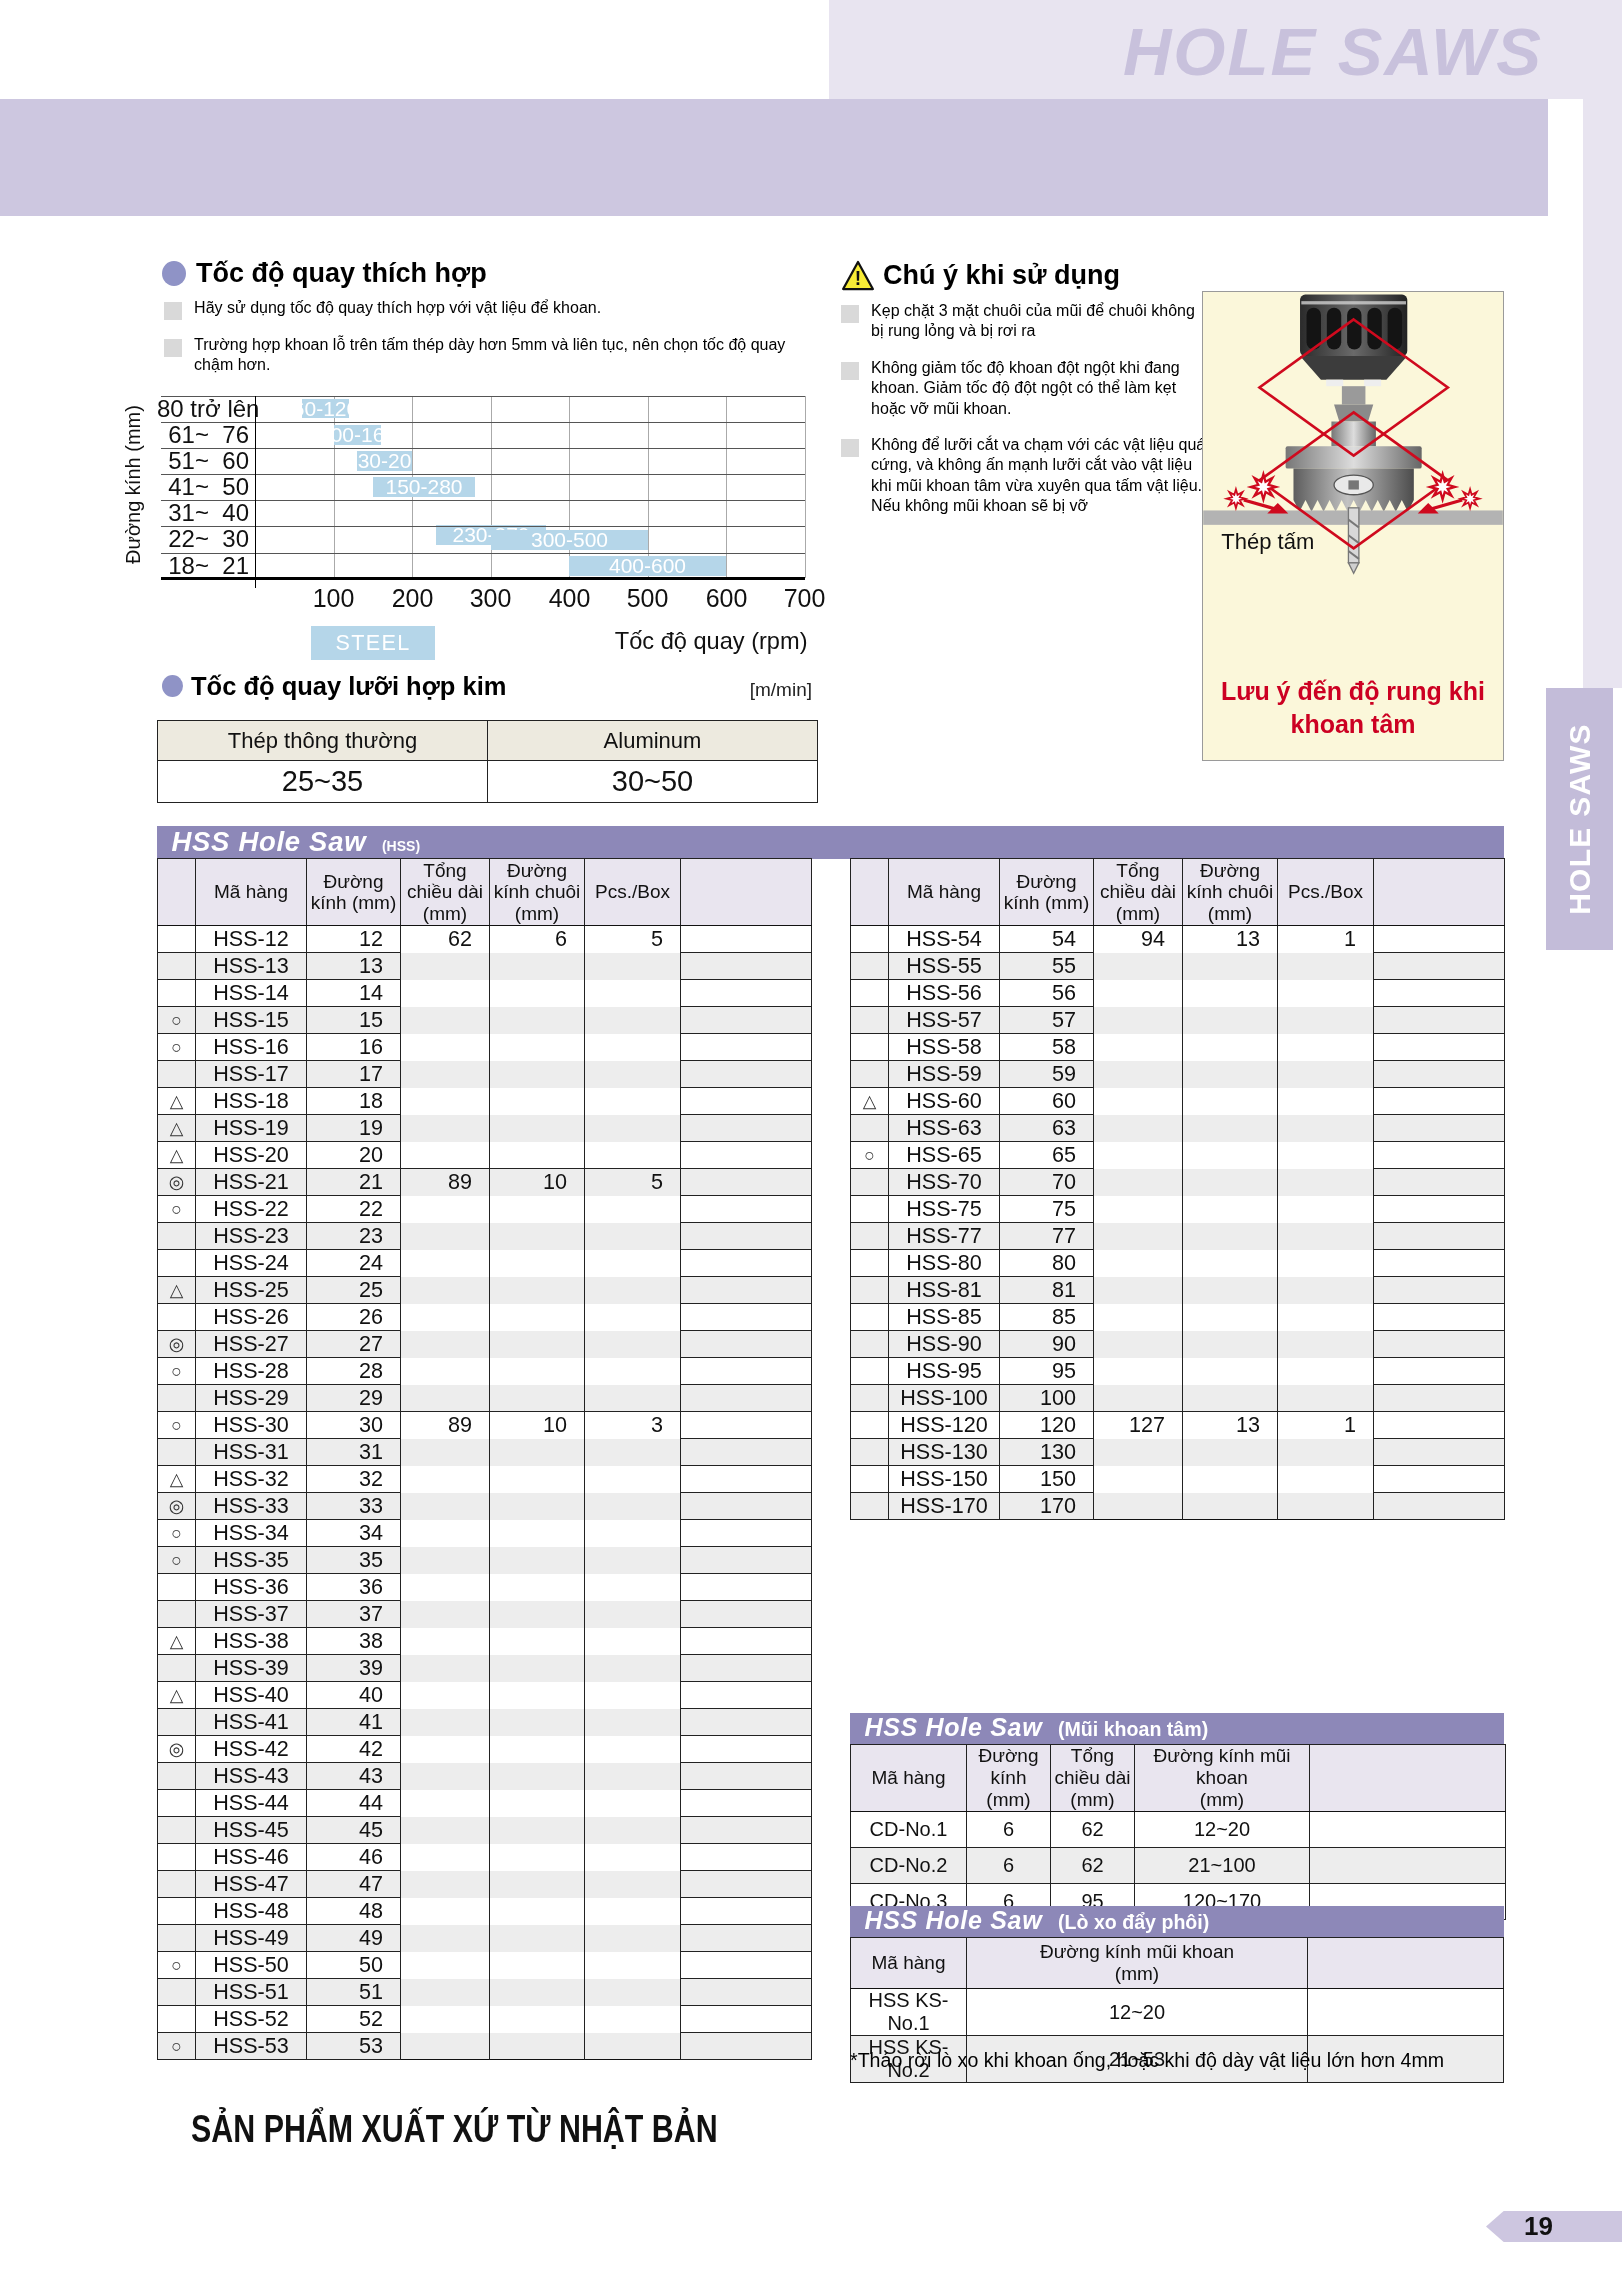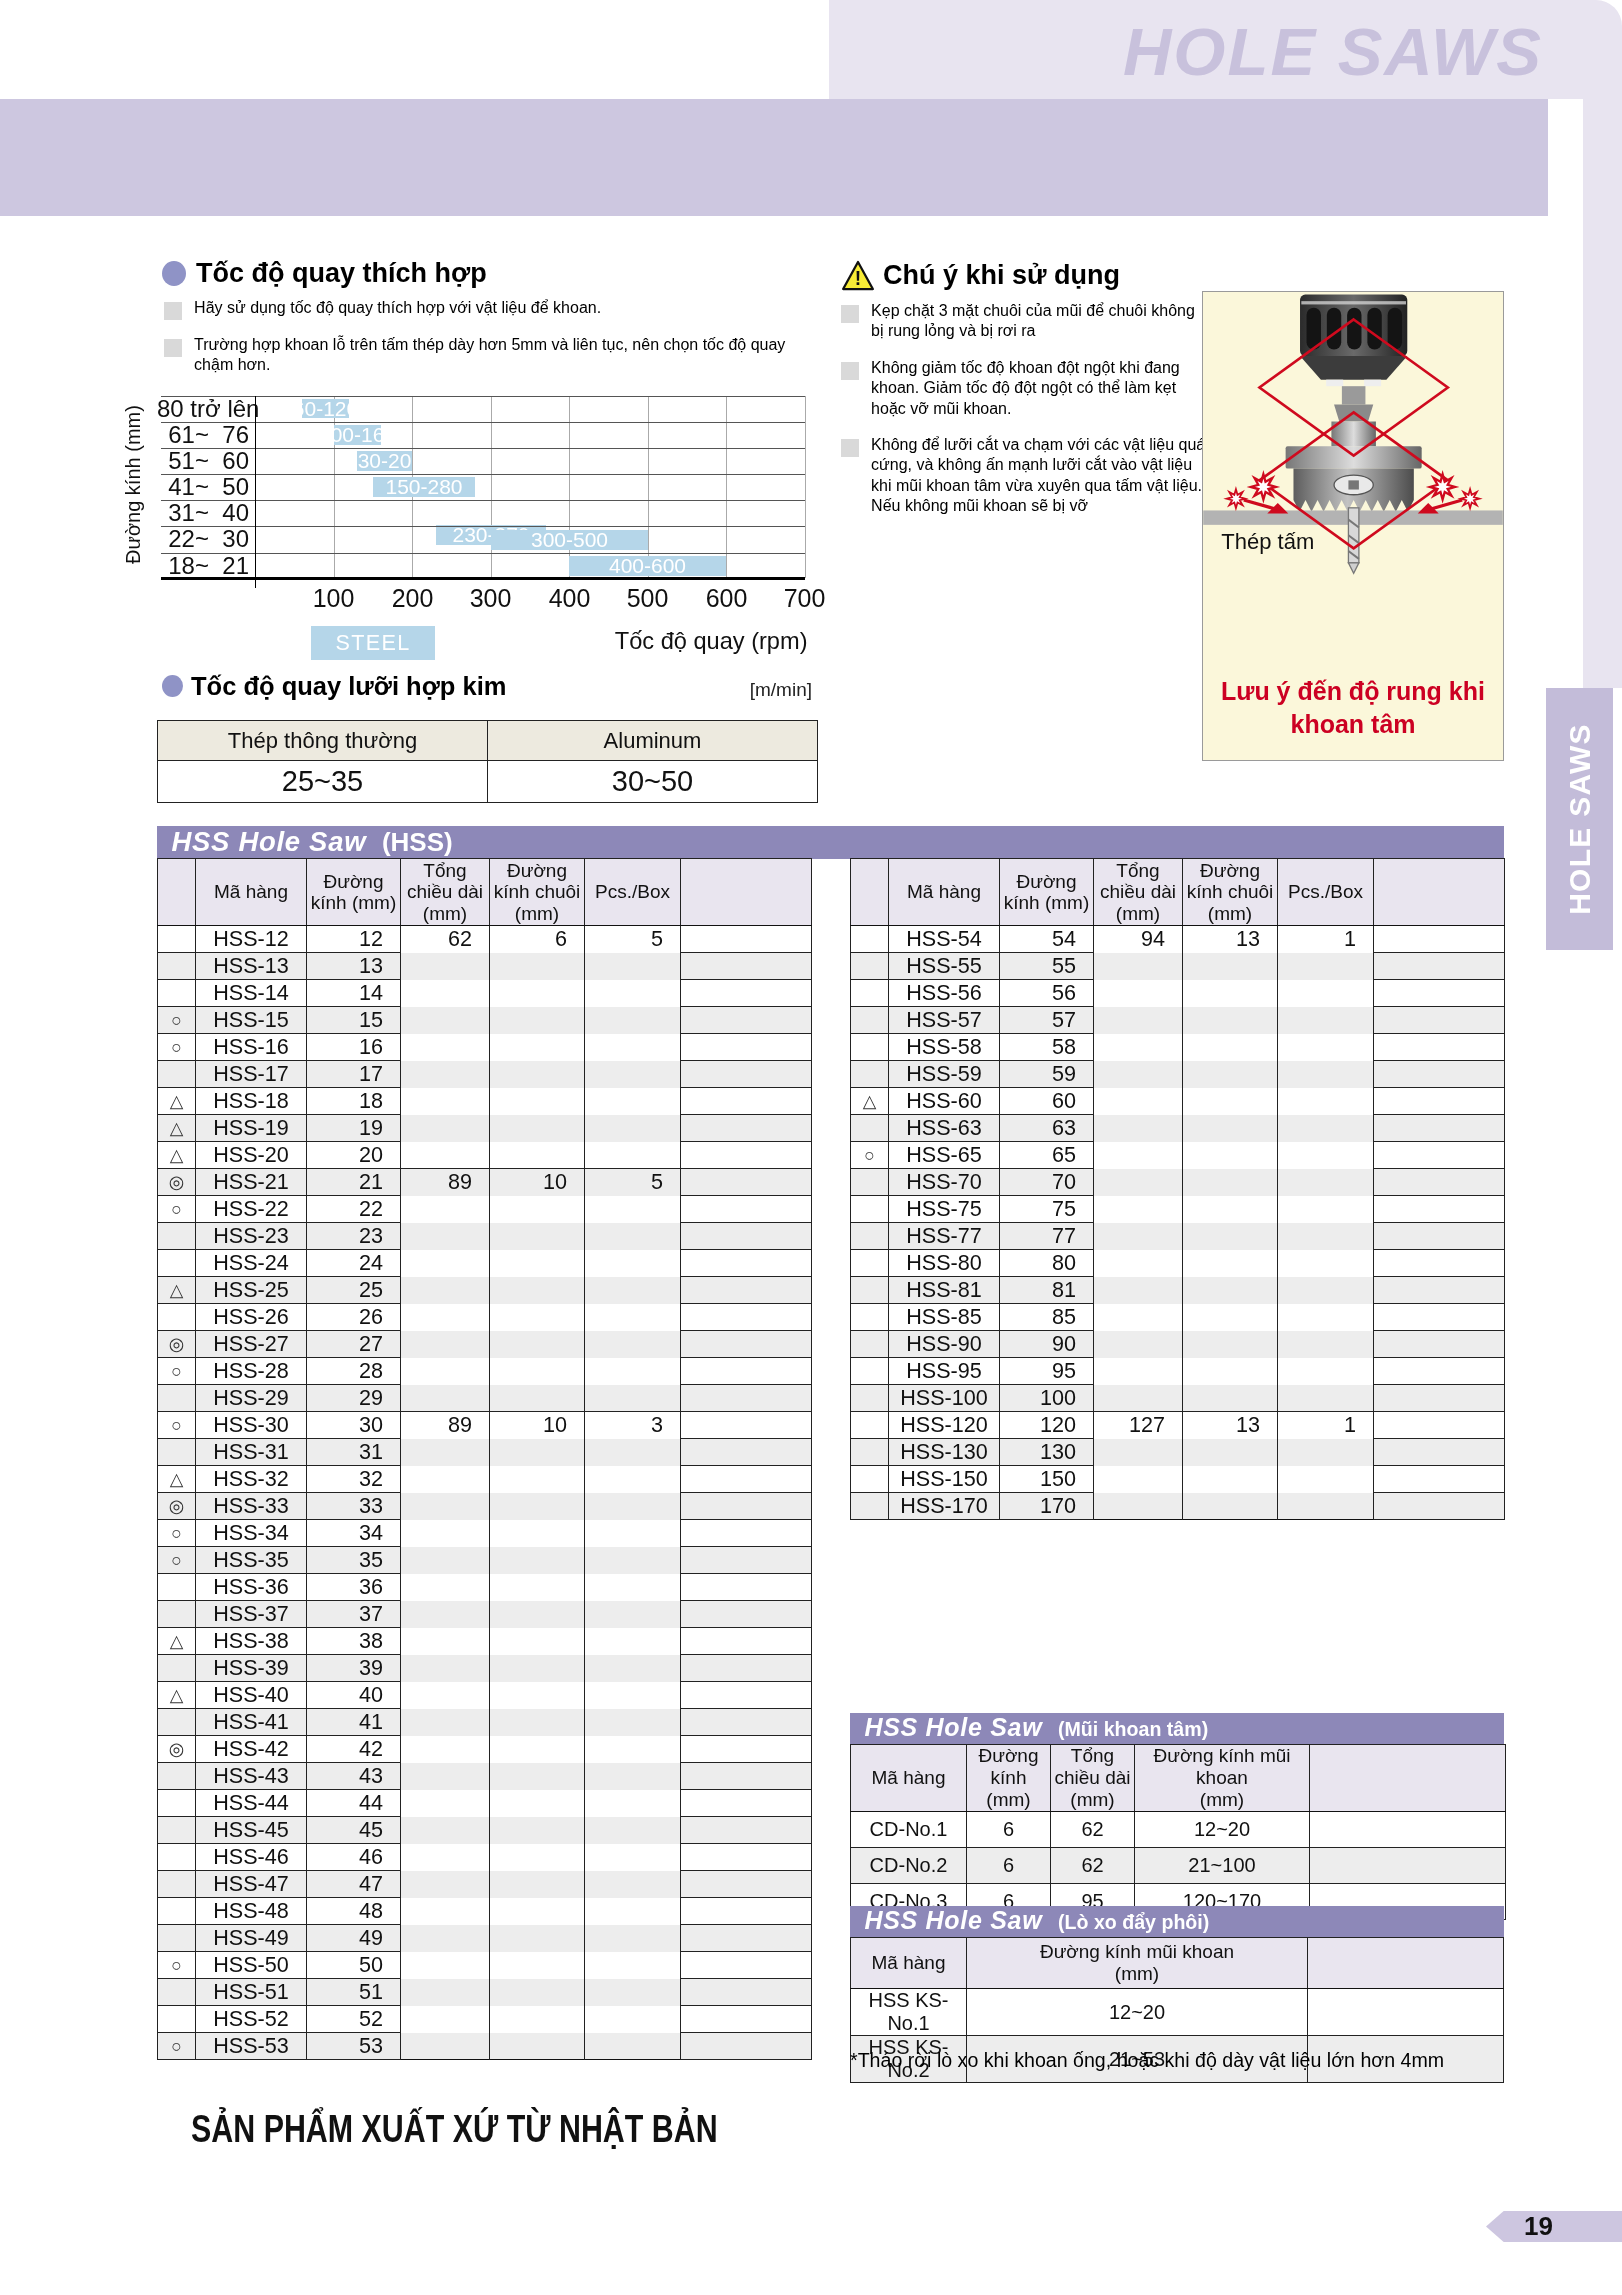--- a/index.html
+++ b/index.html
@@ -1,17 +1,17 @@
 <!DOCTYPE html>
 <html style="font-size:10.5px"><head>
 <meta charset="utf-8">
 <style>
   html,body{margin:0;padding:0;}
   body{font-family:"Liberation Sans", sans-serif; color:#111; background:#fff;}
-  .page{position:relative;width:1622px;height:2295px;background:#fff;overflow:hidden;border-radius:26px;}
+  .page{position:relative;width:1622px;height:2295px;background:#fff;overflow:hidden;}
   .abs{position:absolute;}
 
   
   .top-box{left:829px;top:0;width:793px;height:99px;background:#e8e4f0;}
   .bg-title{left:829px;top:2.6px;width:714px;height:97px;text-align:right;
     font-size:67px;font-weight:bold;font-style:italic;letter-spacing:2px;color:#c8c1dc;line-height:97px;}
   .band{left:0;top:99px;width:1548px;height:117px;background:#cdc7e0;}
   .right-strip{left:1583px;top:99px;width:39px;height:589px;background:#e8e4f0;}
   .side-tab{left:1546px;top:688px;width:67px;height:262px;background:#c3bcd9;
     display:flex;align-items:center;justify-content:center;}
@@ -44,21 +44,21 @@
   .unit{font-size:19px;color:#222;}
 
   
   .alloy{left:157px;top:720px;width:654px;border-collapse:collapse;table-layout:fixed;}
   .alloy th{background:#edeadf;border:1.3px solid #222;font-weight:normal;font-size:22px;height:37px;}
   .alloy td{border:1.3px solid #222;font-size:29px;text-align:center;height:39px;background:#fff;}
 
   
   .pbar{background:#8d88b8;color:#fff;display:flex;align-items:baseline;gap:15.7px;padding-left:14.4px;}
   .pbar .big{font-size:27.5px;font-weight:bold;font-style:italic;letter-spacing:0.7px;}
-  .pbar .small{font-size:26px;font-weight:bold;}
+  .pbar .small{font-size:14px;font-weight:bold;}
 
   
   table.hss{border-collapse:collapse;table-layout:fixed;background:#fff;border:1.3px solid #111;}
   .hss th{background:#e9e5ef;border:0.7px solid #222;border-bottom:1.3px solid #111;font-weight:normal;
     font-size:19px;line-height:1.12;white-space:pre-line;vertical-align:middle;height:66px;padding:0 1.3px;}
   .hss td{border:0.7px solid #222;height:24.5px;font-size:21.6px;padding:0;overflow:hidden;}
   .hss tbody tr:nth-child(even){background:#ededed;}
   .hss td.sym{text-align:center;font-size:17.7px;color:#333;}
   .hss td.code{text-align:center;}
   .hss td.num{text-align:right;padding-right:17px;}

